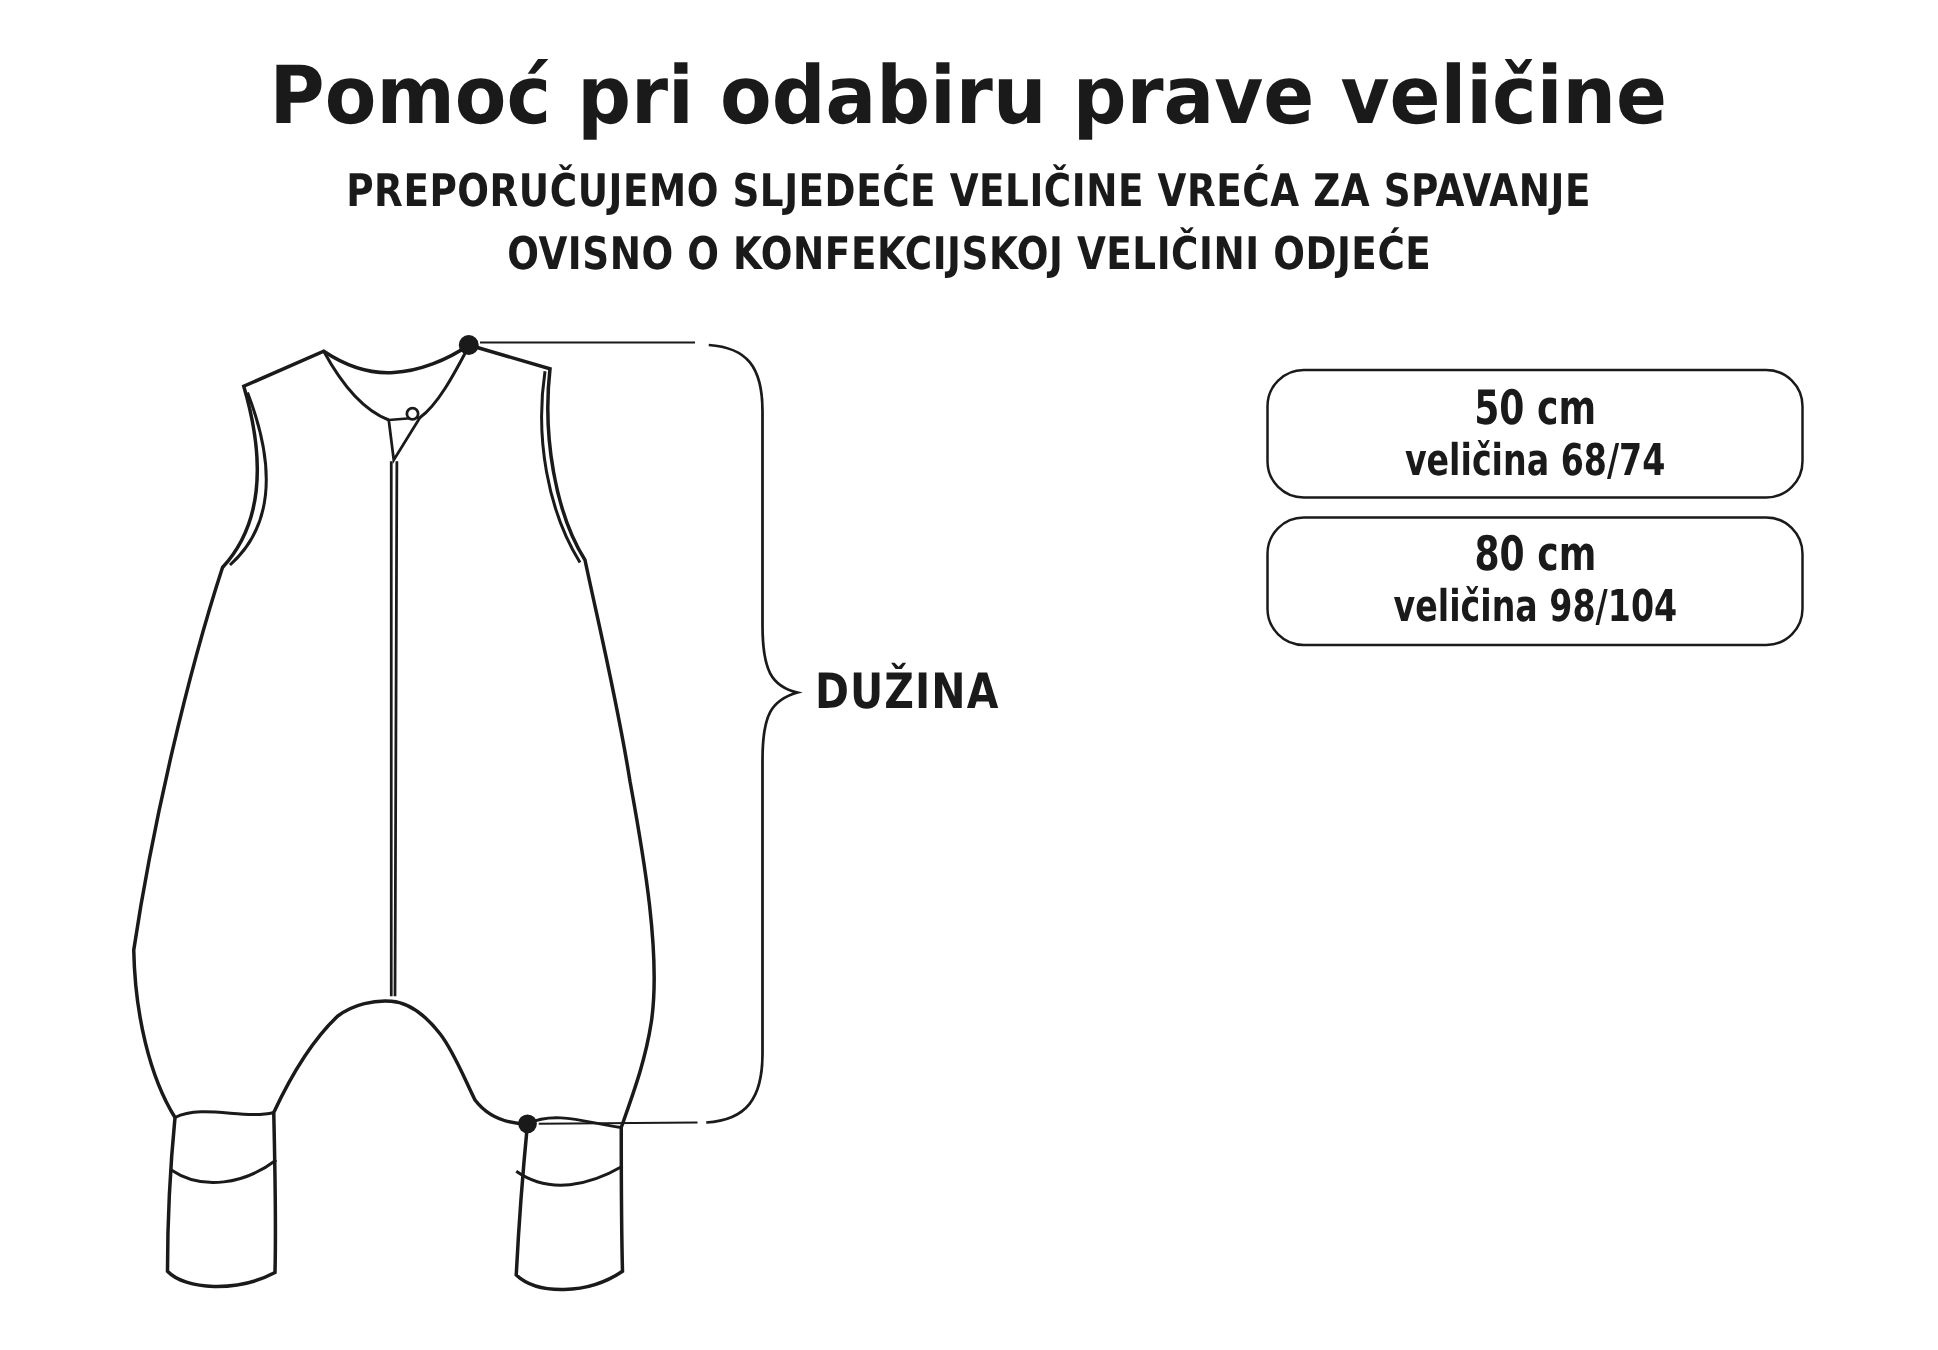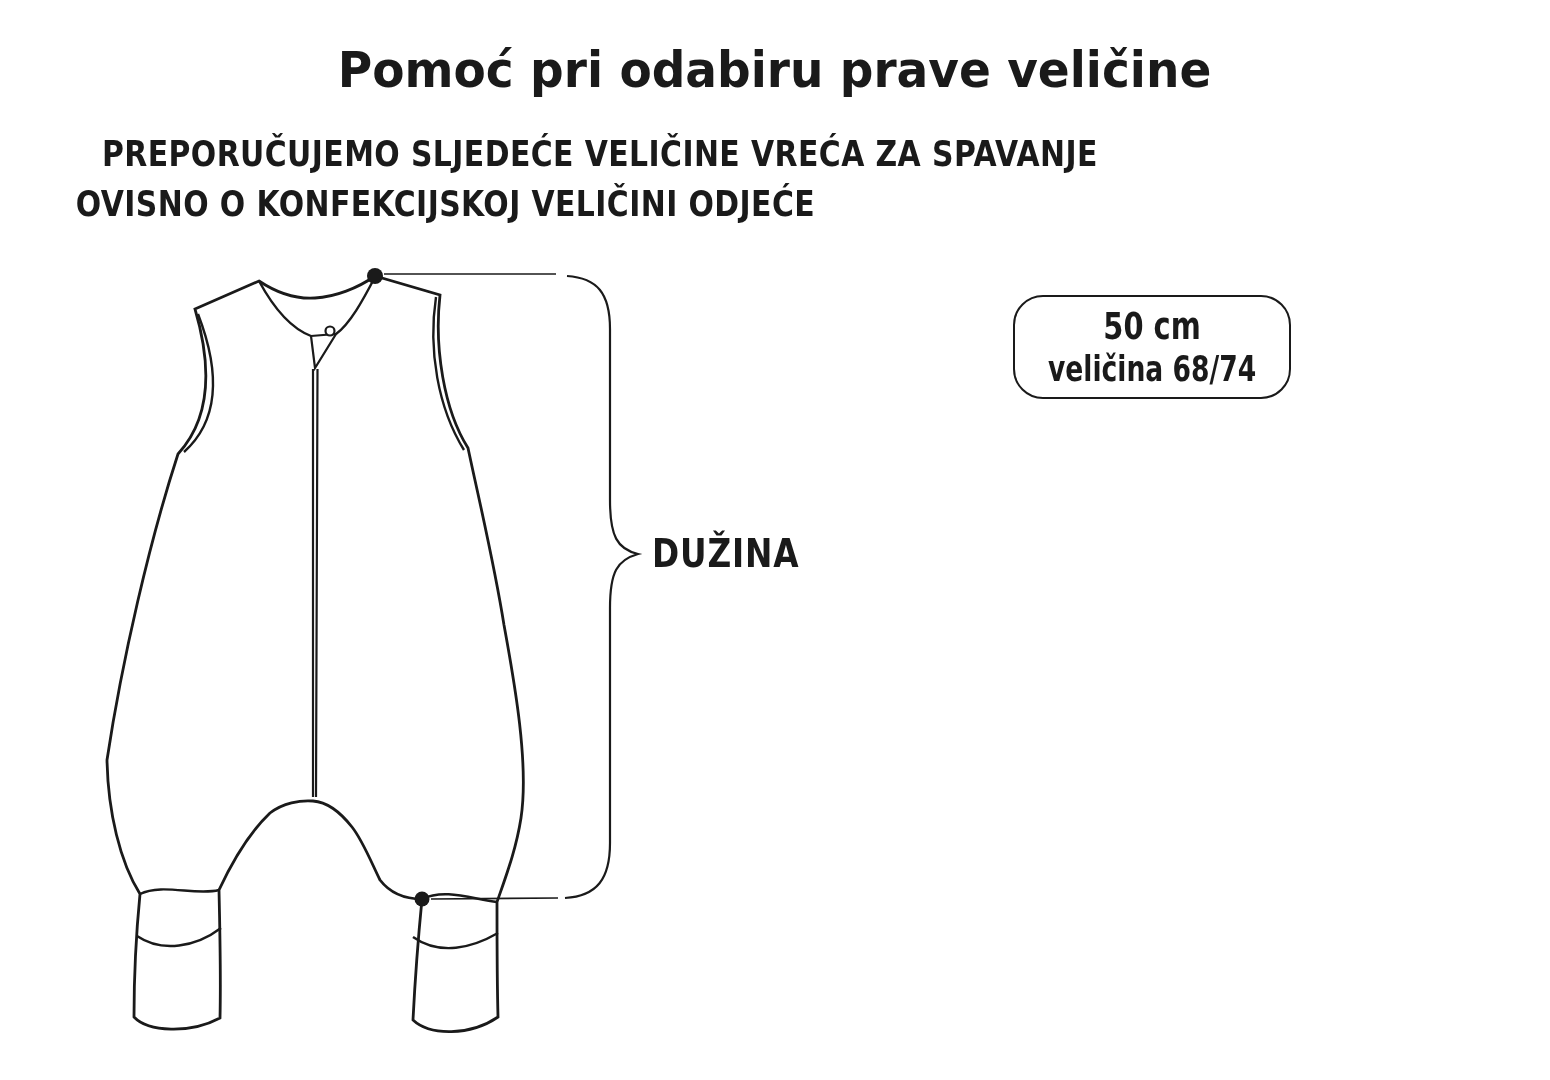--- a/index.html
+++ b/index.html
@@ -9,30 +9,31 @@
     height: 1080px;
     background: #ffffff;
     color: #1a1a1a;
     font-family: "DejaVu Sans", sans-serif;
     overflow: hidden;
   }
   .title {
     position: absolute;
     top: 45px; left: 0; width: 100%;
     text-align: center;
-    font-size: 50px;
+    font-size: 64px;
     font-weight: 700;
     line-height: 1;
     white-space: nowrap;
     margin: 0;
   }
   .title > span { display: inline-block; transform: scaleX(.94); transform-origin: center; }
   .subtitle {
     position: absolute;
     left: 0; width: 100%;
+    text-align: center;
     font-size: 36px;
     font-weight: 700;
     line-height: 1;
     white-space: nowrap;
   }
   .subtitle > span { display: inline-block; transform: scaleX(.83); transform-origin: center; letter-spacing: .5px; }
   .subtitle-1 { top: 136px; }
   .subtitle-2 { top: 186px; }
   .drawing {
     position: absolute;
@@ -48,21 +49,21 @@
     letter-spacing: 1px;
     transform: scaleX(.84);
     transform-origin: left top;
     white-space: nowrap;
   }
   .sizes {
     position: absolute;
     left: 1013px; top: 295px;
     width: 430px;
     display: flex;
-    flex-direction: row;
+    flex-direction: column;
     gap: 13.5px;
   }
   .size-box {
     box-sizing: border-box;
     height: 104px;
     border: 2.5px solid #1a1a1a;
     border-radius: 30px;
     background: #ffffff;
     display: flex;
     align-items: center;
@@ -156,15 +157,21 @@
 
   <div class="duzina">DUŽINA</div>
 
   <div class="sizes">
     <div class="size-box">
       <div class="squeeze">
         <div class="size-length">50 cm</div>
         <div class="size-conf">veličina 68/74</div>
       </div>
     </div>
+    <div class="size-box">
+      <div class="squeeze">
+        <div class="size-length">80 cm</div>
+        <div class="size-conf">veličina 98/104</div>
+      </div>
+    </div>
   </div>
 
 </div>
 
 </body></html>

